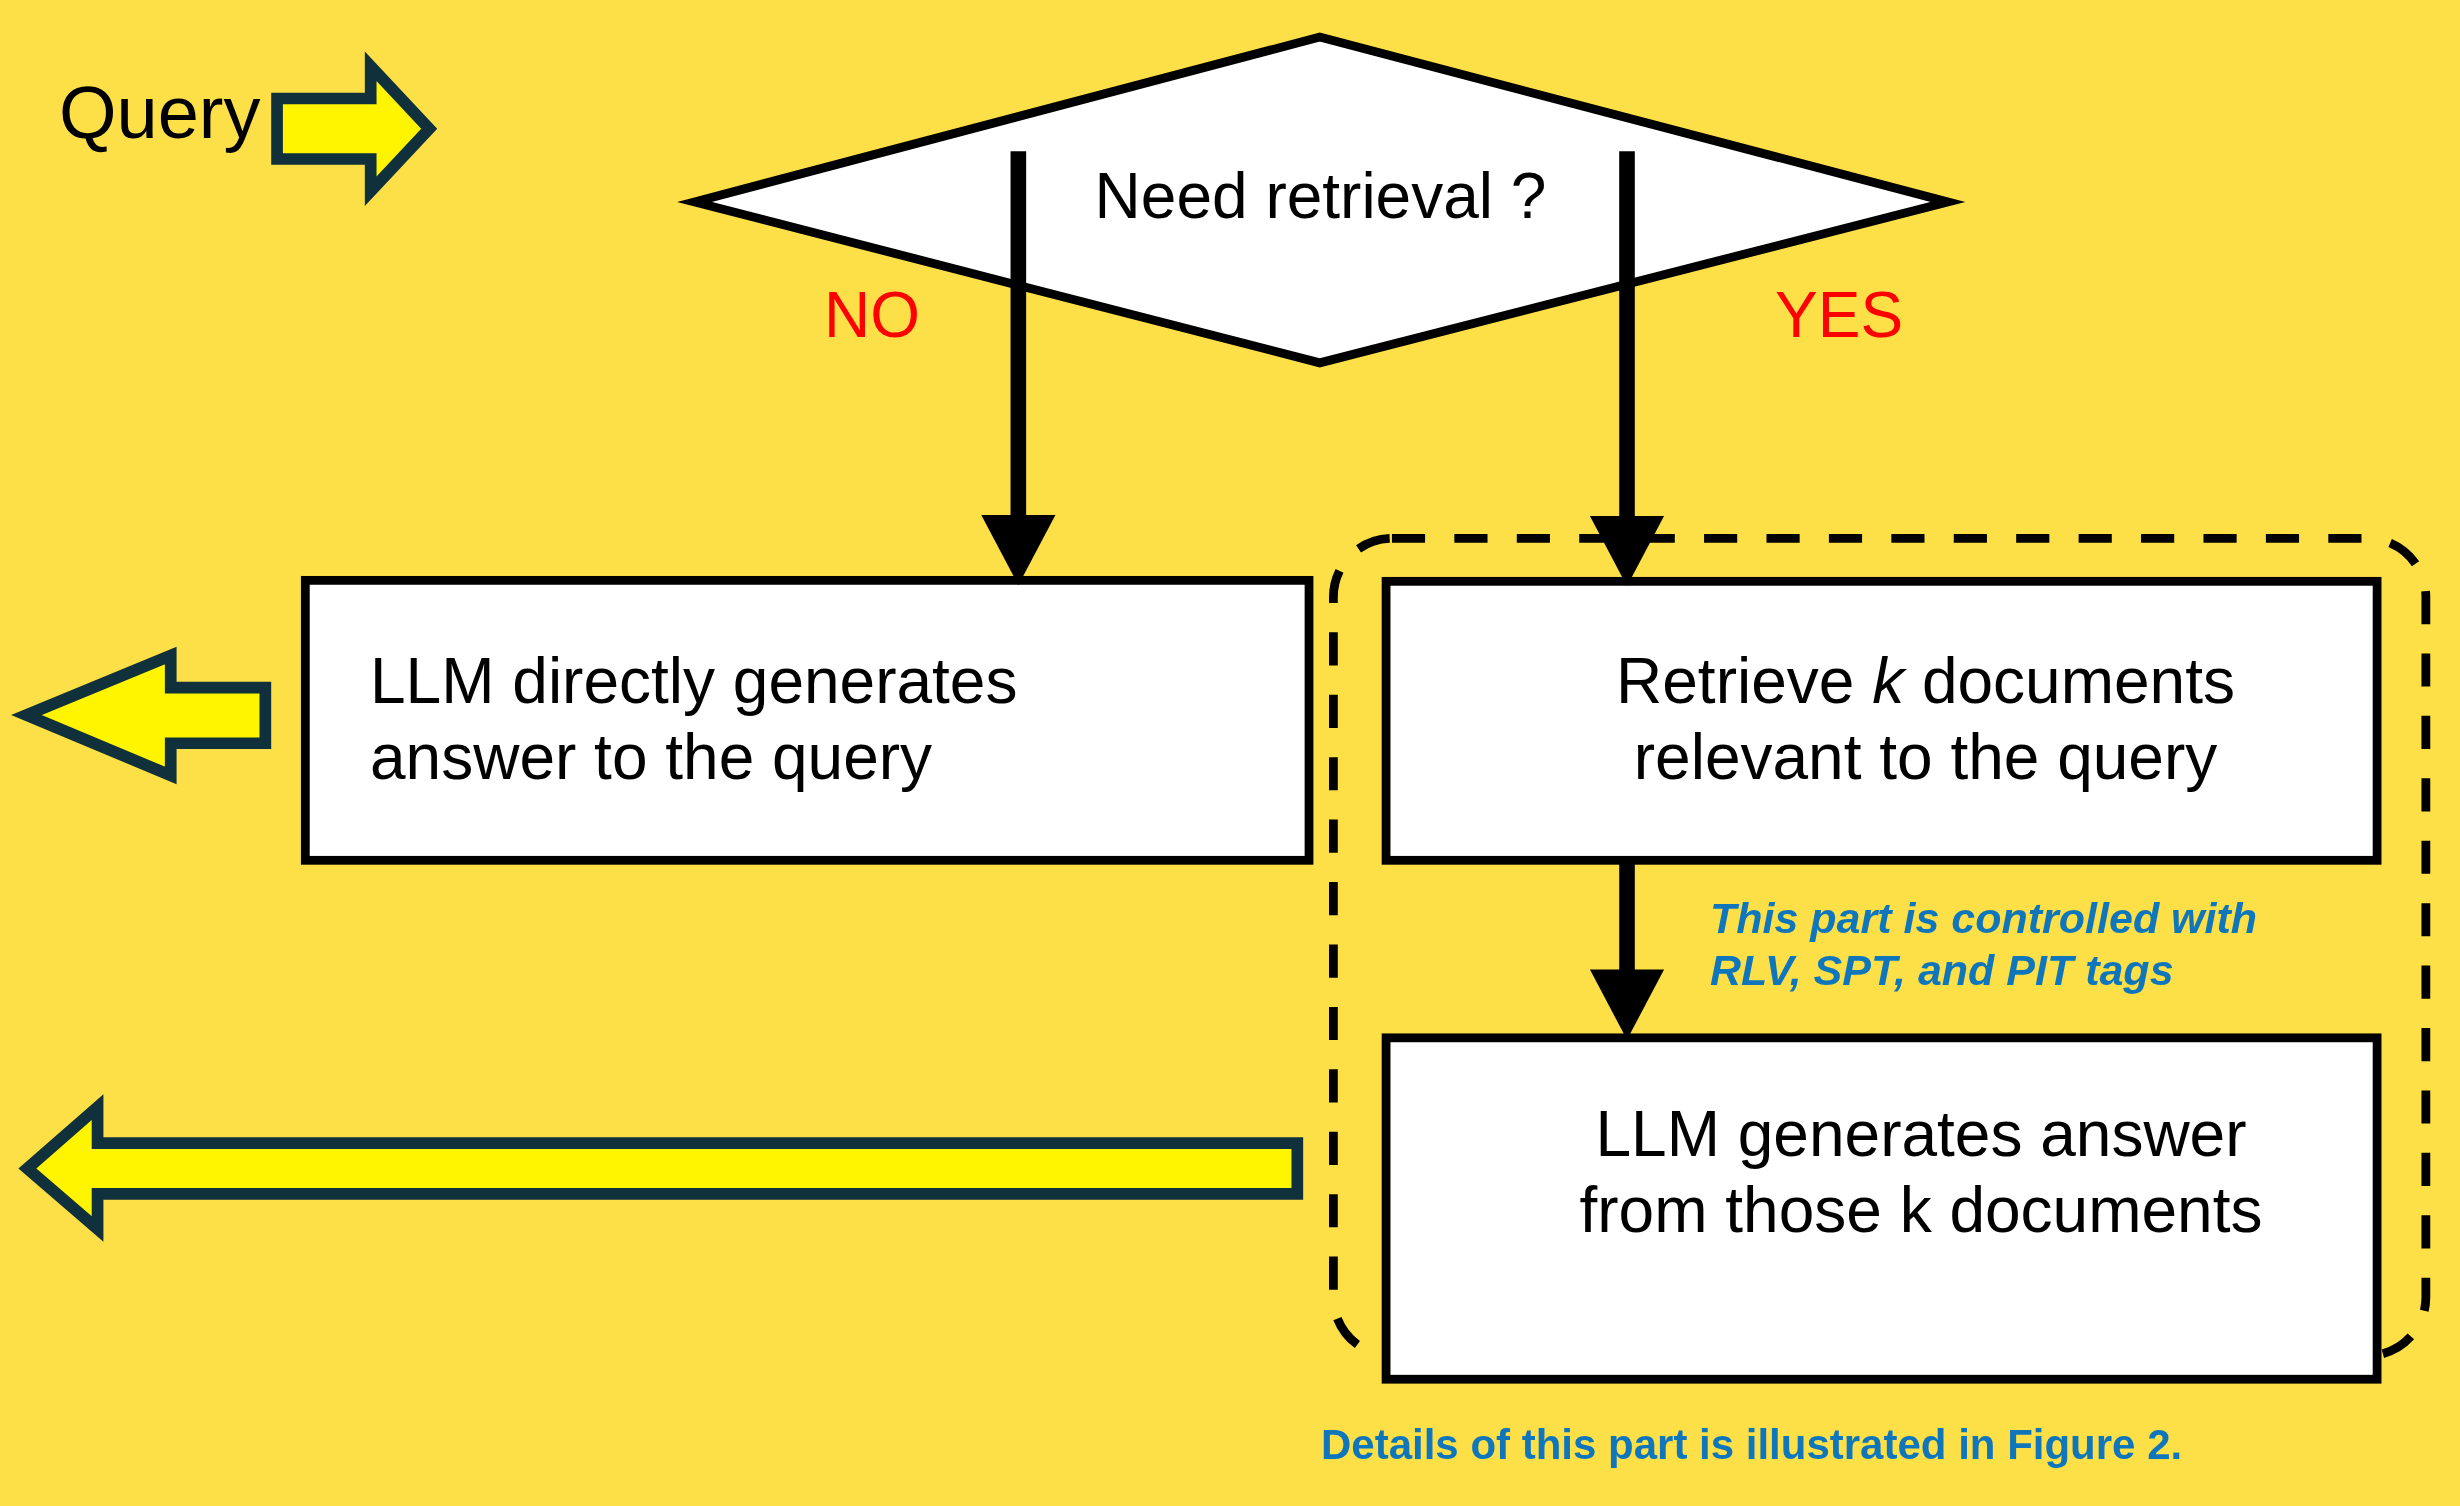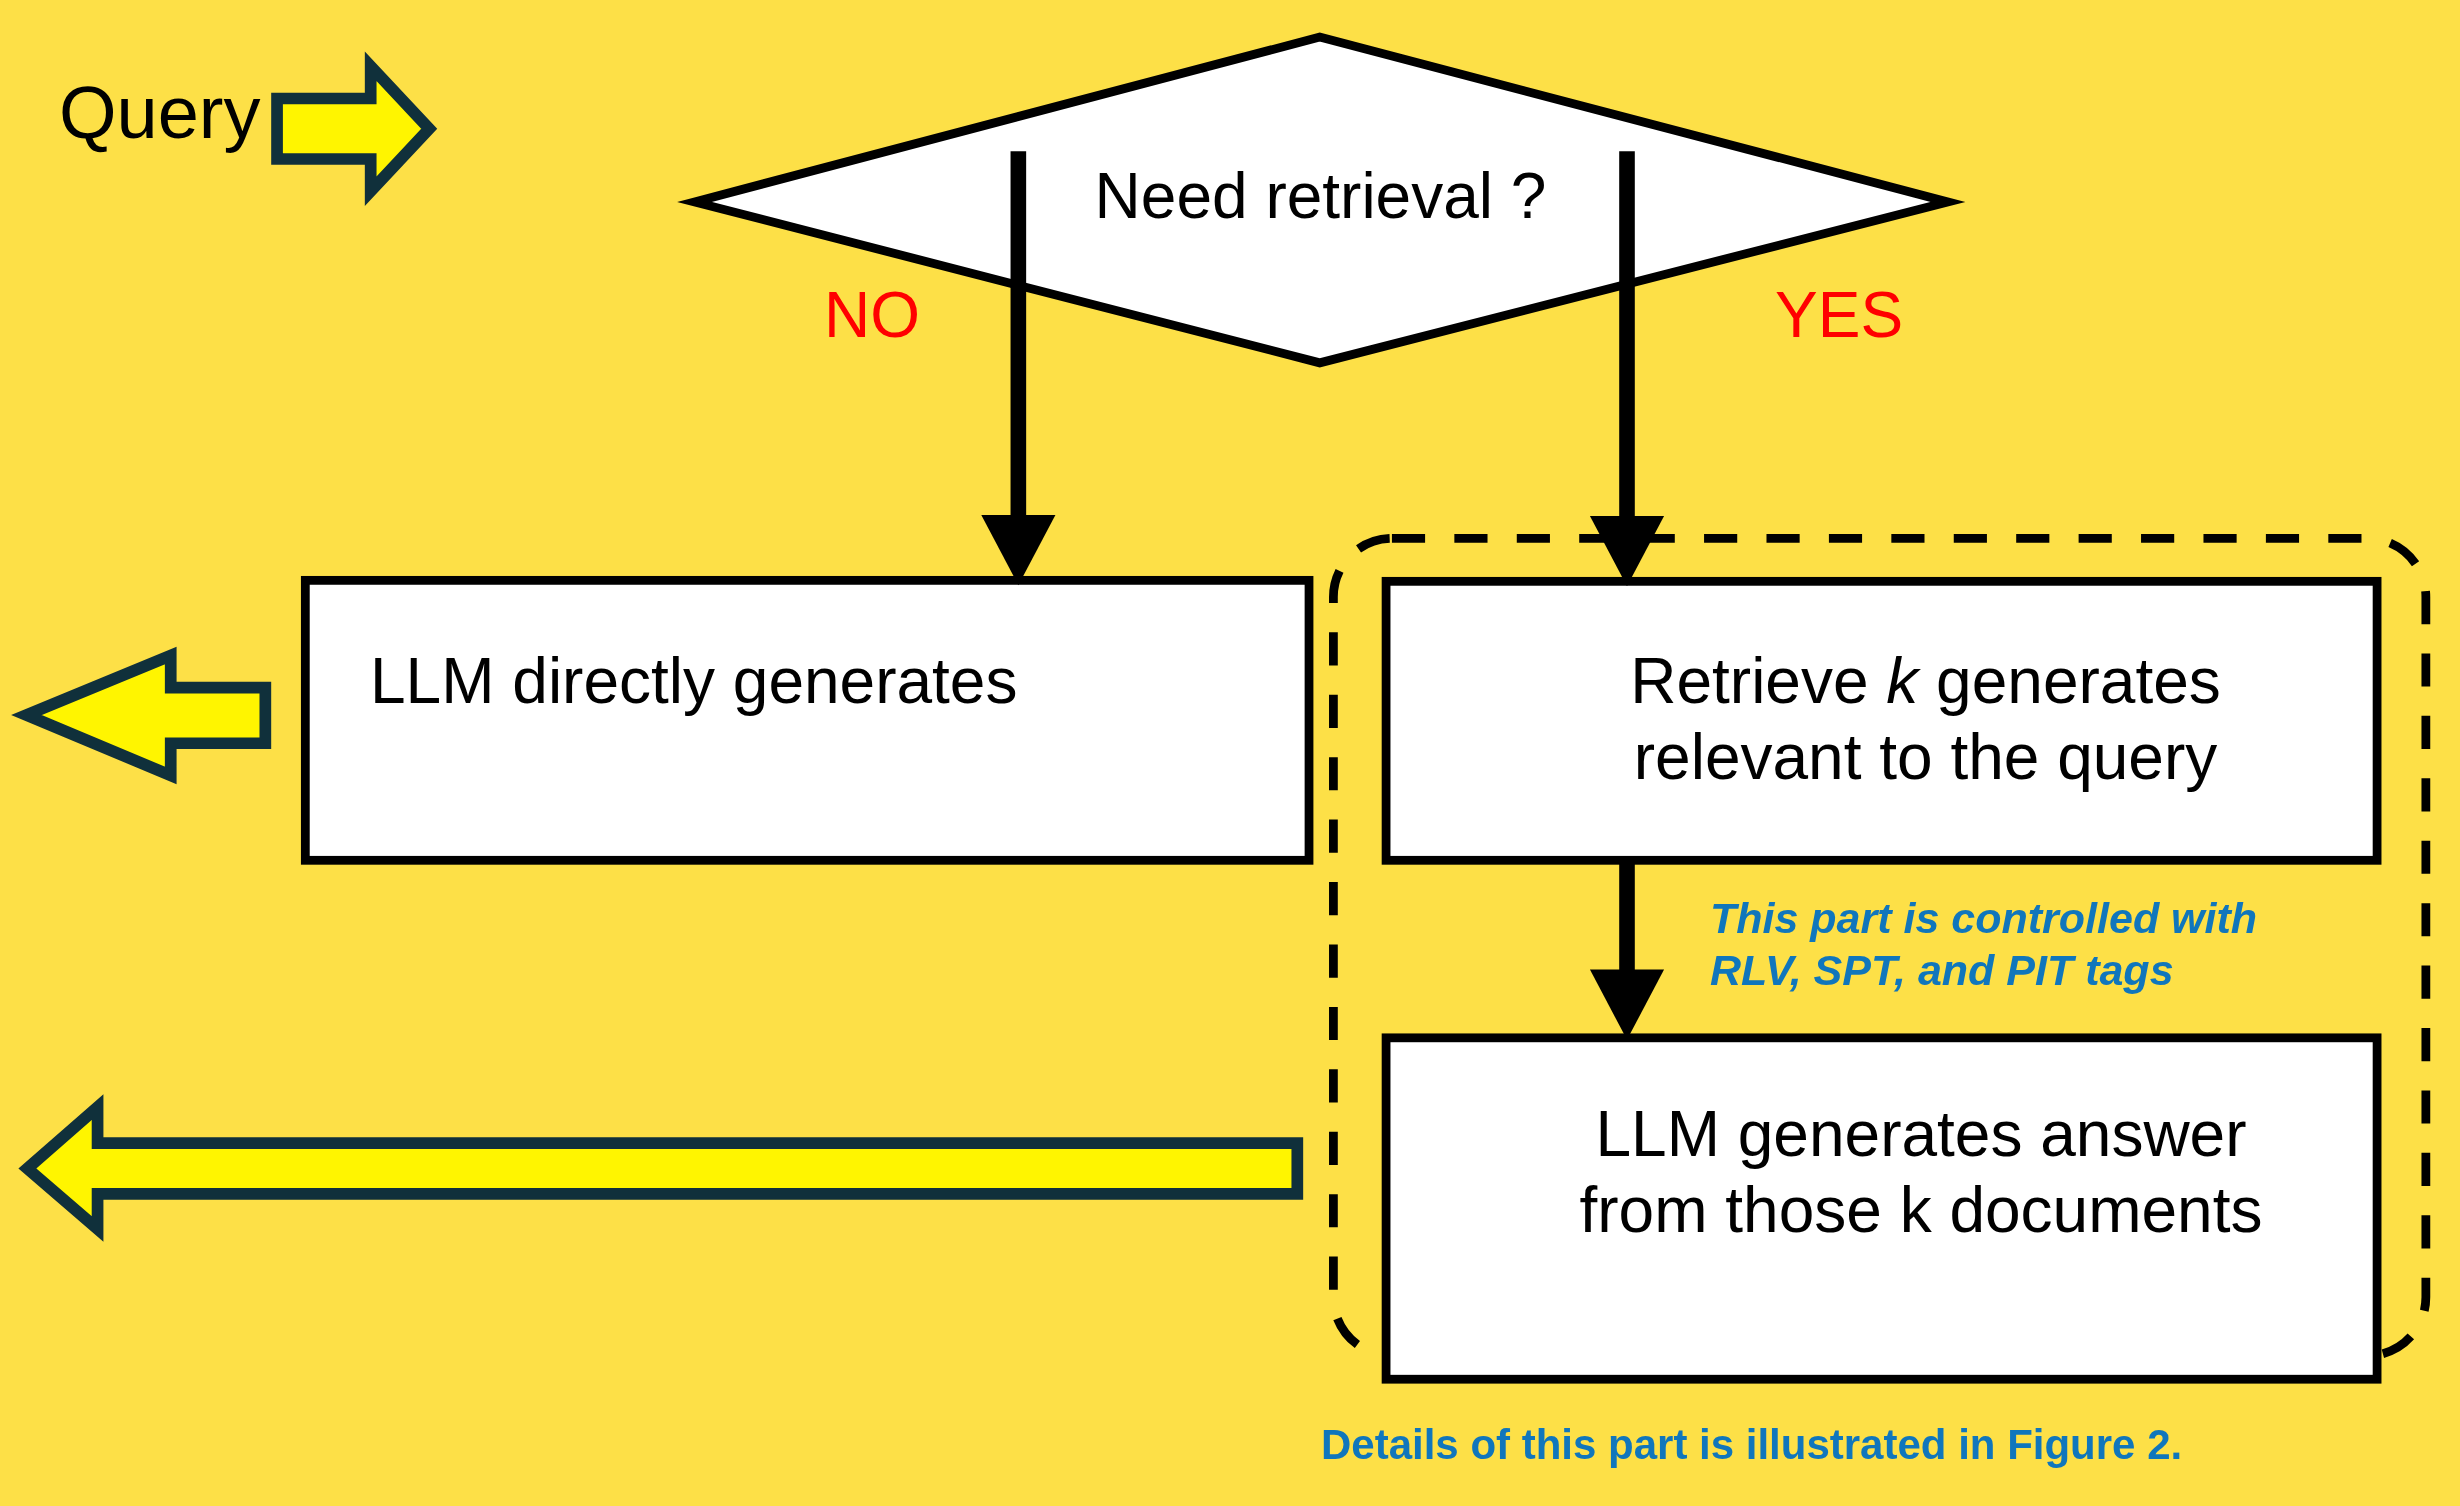--- a/index.html
+++ b/index.html
@@ -132,24 +132,25 @@
   <div class="abs query-label">Query</div>
 
   <div class="abs diamond-text">Need retrieval ?</div>
 
   <div class="abs branch-label no-label">NO</div>
 
   <div class="abs branch-label yes-label">YES</div>
 
   <div class="abs proc-box-text box-left-text">
     <div>LLM directly generates</div>
+    <div>answer to the query</div>
   </div>
 
   <div class="abs proc-box-text box-retrieve-text">
-    <div><span>Retrieve </span><span class="ital">k</span><span> generates</span></div>
+    <div><span>Retrieve </span><span class="ital">k</span><span> documents</span></div>
     <div>relevant to the query</div>
   </div>
 
   <div class="abs proc-box-text box-generate-text">
     <div>LLM generates answer</div>
     <div>from those k documents</div>
   </div>
 
 
   <div class="abs note note-tags">This part is controlled with

